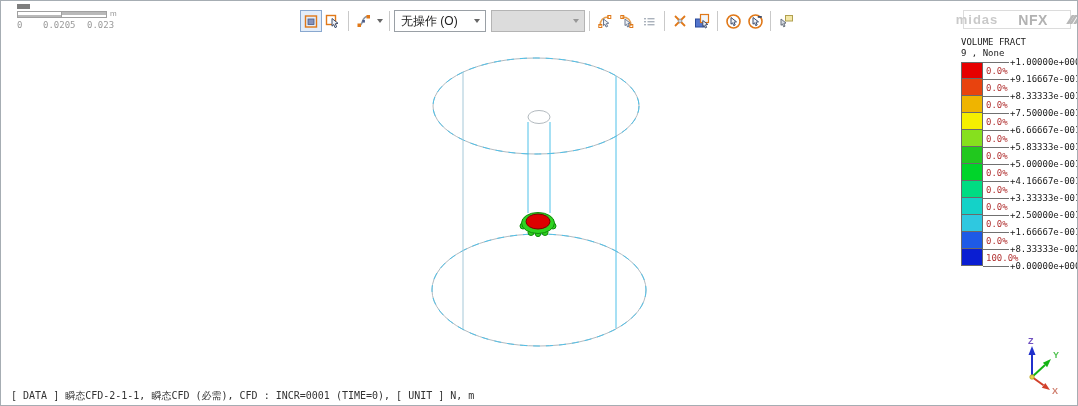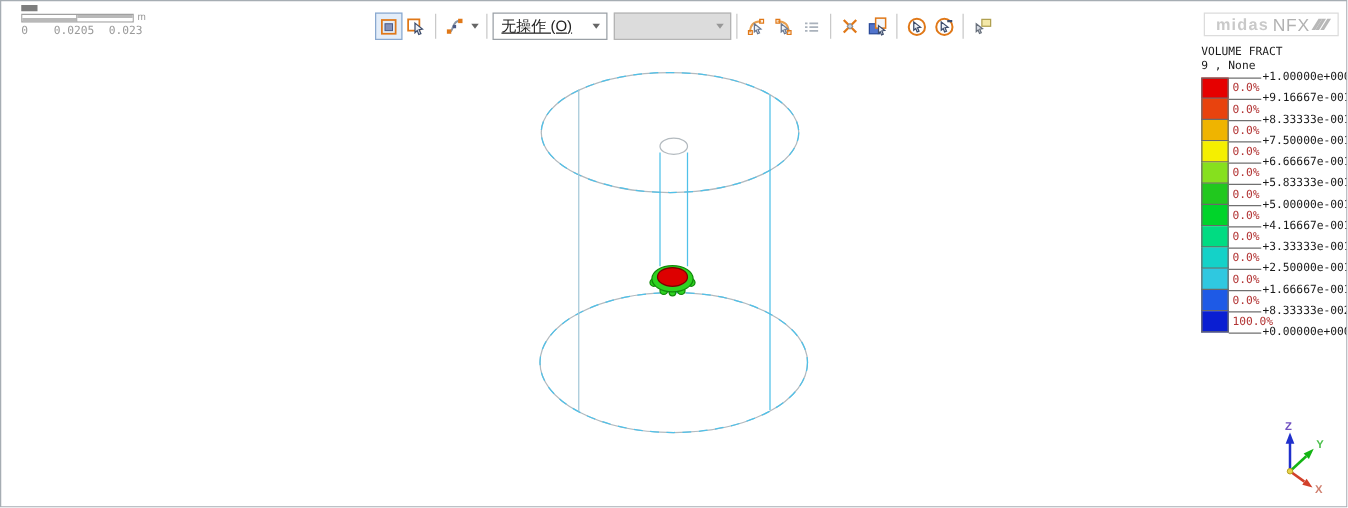--- a/index.html
+++ b/index.html
@@ -22,31 +22,31 @@
   #scalebar .t0 { position:absolute; left:2px; }
   #scalebar .t1 { position:absolute; left:28px;text-align:center; }
   #scalebar .t2 { position:absolute; left:72px; }
 
   
   #toolbar { position:absolute; left:299px; top:8px; height:24px; display:flex; align-items:center; }
   .tbtn { width:22px; height:22px; display:flex; align-items:center; justify-content:center; background:transparent; border:1px solid transparent; }
   .tbtn.pressed { background:#e3edf9; border:1px solid #89a8cf; }
   .tdiv { width:1px; height:20px; background:#c9c9c9; margin:0 4px; }
   .chev { width:10px; height:22px; display:flex; align-items:center; justify-content:center; }
-  .combo { height:22px; border:1px solid #9aa0a6; background:#fff; display:flex; align-items:center; font-size:12px; color:#222; padding-left:6px; position:relative;text-decoration:underline; }
+  .combo { height:22px; border:1px solid #9aa0a6; background:#fff; display:flex; align-items:center; font-size:12px; color:#222; padding-left:6px; position:relative; }
   .combo .cv { flex:1; white-space:nowrap; overflow:hidden; }
   .combo .carrow { width:16px; display:flex; align-items:center; justify-content:center; }
   .combo.disabled { background:#dcdcdc; border-color:#b4b4b4; color:#8a8a8a; }
   .arrow-dn { width:0; height:0; border-left:3.5px solid transparent; border-right:3.5px solid transparent; border-top:4px solid #666; }
   .combo.disabled .arrow-dn { border-top-color:#979797; }
 
   
-  #brandbox { position:absolute; left:962px; top:9px; width:108px; height:19px; border:1px solid #dcdcdc; display:flex; align-items:center; justify-content:center; gap:3px; }
+  #brandbox { position:absolute; left:962px; top:9px; width:108px; height:19px; border:1px solid #dcdcdc; display:flex; align-items:center; justify-content:center; gap:20px; }
   #brandbox .midas { font-size:13px; font-weight:600; color:#c9c9c9; letter-spacing:1px; }
-  #brandbox .nfx { font-size:14px; font-weight:normal; color:#b2b2b2; letter-spacing:0.5px; }
+  #brandbox .nfx { font-size:14px; font-weight:bold; color:#b2b2b2; letter-spacing:0.5px; }
   #brandbox .slashes { display:flex; gap:1px; margin-left:1px; }
   #brandbox .slashes i { display:block; width:2.5px; height:9px; background:#b8b8b8; transform:skewX(-32deg); }
   #legend { position:absolute; left:958px; top:36px; width:118px; font-size:9px; }
   #legend .ltitle { position:absolute; left:2px; top:0; color:#1a1a1a; white-space:nowrap; }
   #legend .lsub { position:absolute; left:2px; top:11px; color:#1a1a1a; white-space:nowrap; }
   #bands { position:absolute; left:0; top:25px; width:118px; }
   .band { position:absolute; left:0; width:118px; height:17px; }
   .band .sw { position:absolute; left:2px; top:0; width:22px; height:17px; border:1px solid #6a6a6a; border-top:none; }
   .band:first-child .sw { border-top:1px solid #6a6a6a; }
   .tickrow { position:absolute; height:1px; }
@@ -306,14 +306,17 @@
       <polygon points="1050,358 1046.1,366.2 1041.9,361.8" style="fill: rgb(20, 180, 20);"></polygon>
       <line x1="1031" y1="376" x2="1042.5" y2="384.3" stroke-width="2" style="stroke: rgb(210, 64, 42);"></line>
       <polygon points="1049,389 1040.8,386.7 1044.3,381.9" style="fill: rgb(210, 64, 42);"></polygon>
       <circle cx="1031" cy="376" r="2.2" fill="#e8d44c" stroke="#b8a020" stroke-width="0.8"></circle>
       <text x="1027" y="343" style="fill: rgb(112, 80, 192);">Z</text>
       <text x="1052" y="357" style="fill: rgb(76, 192, 76);">Y</text>
       <text x="1051" y="393" style="fill: rgb(208, 128, 112);">X</text>
     </g>
   </svg>
 
+  <div id="statusbar" class="mono">
+    <span>[ DATA ]  瞬态CFD-2-1-1,  瞬态CFD (必需),  CFD : INCR=0001 (TIME=0),   [ UNIT ]    N,  m</span>
+  </div>
 
 </div>
 
 </body></html>

